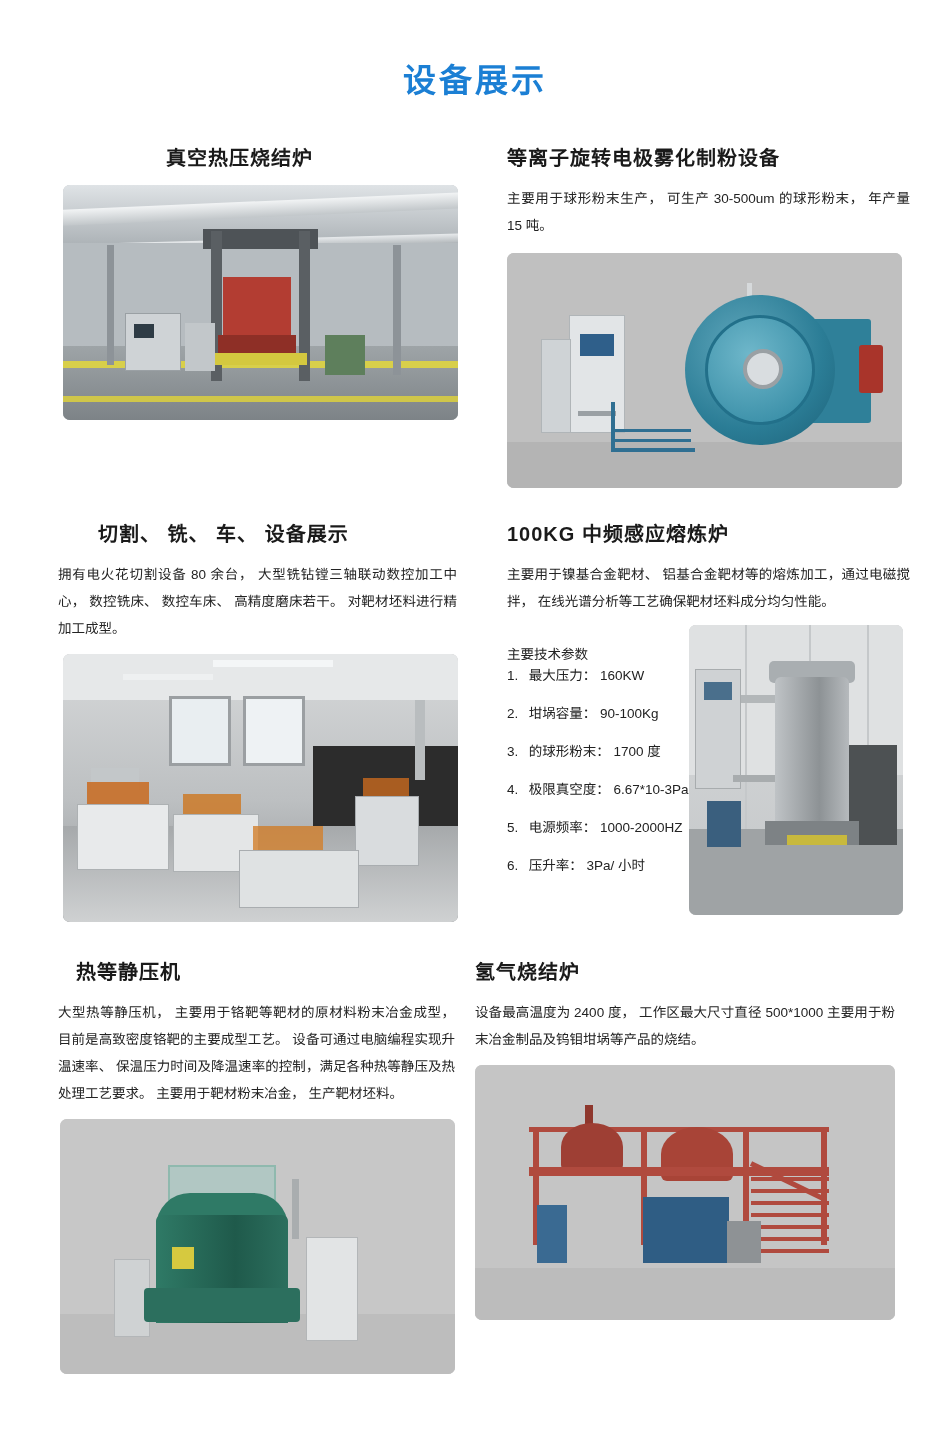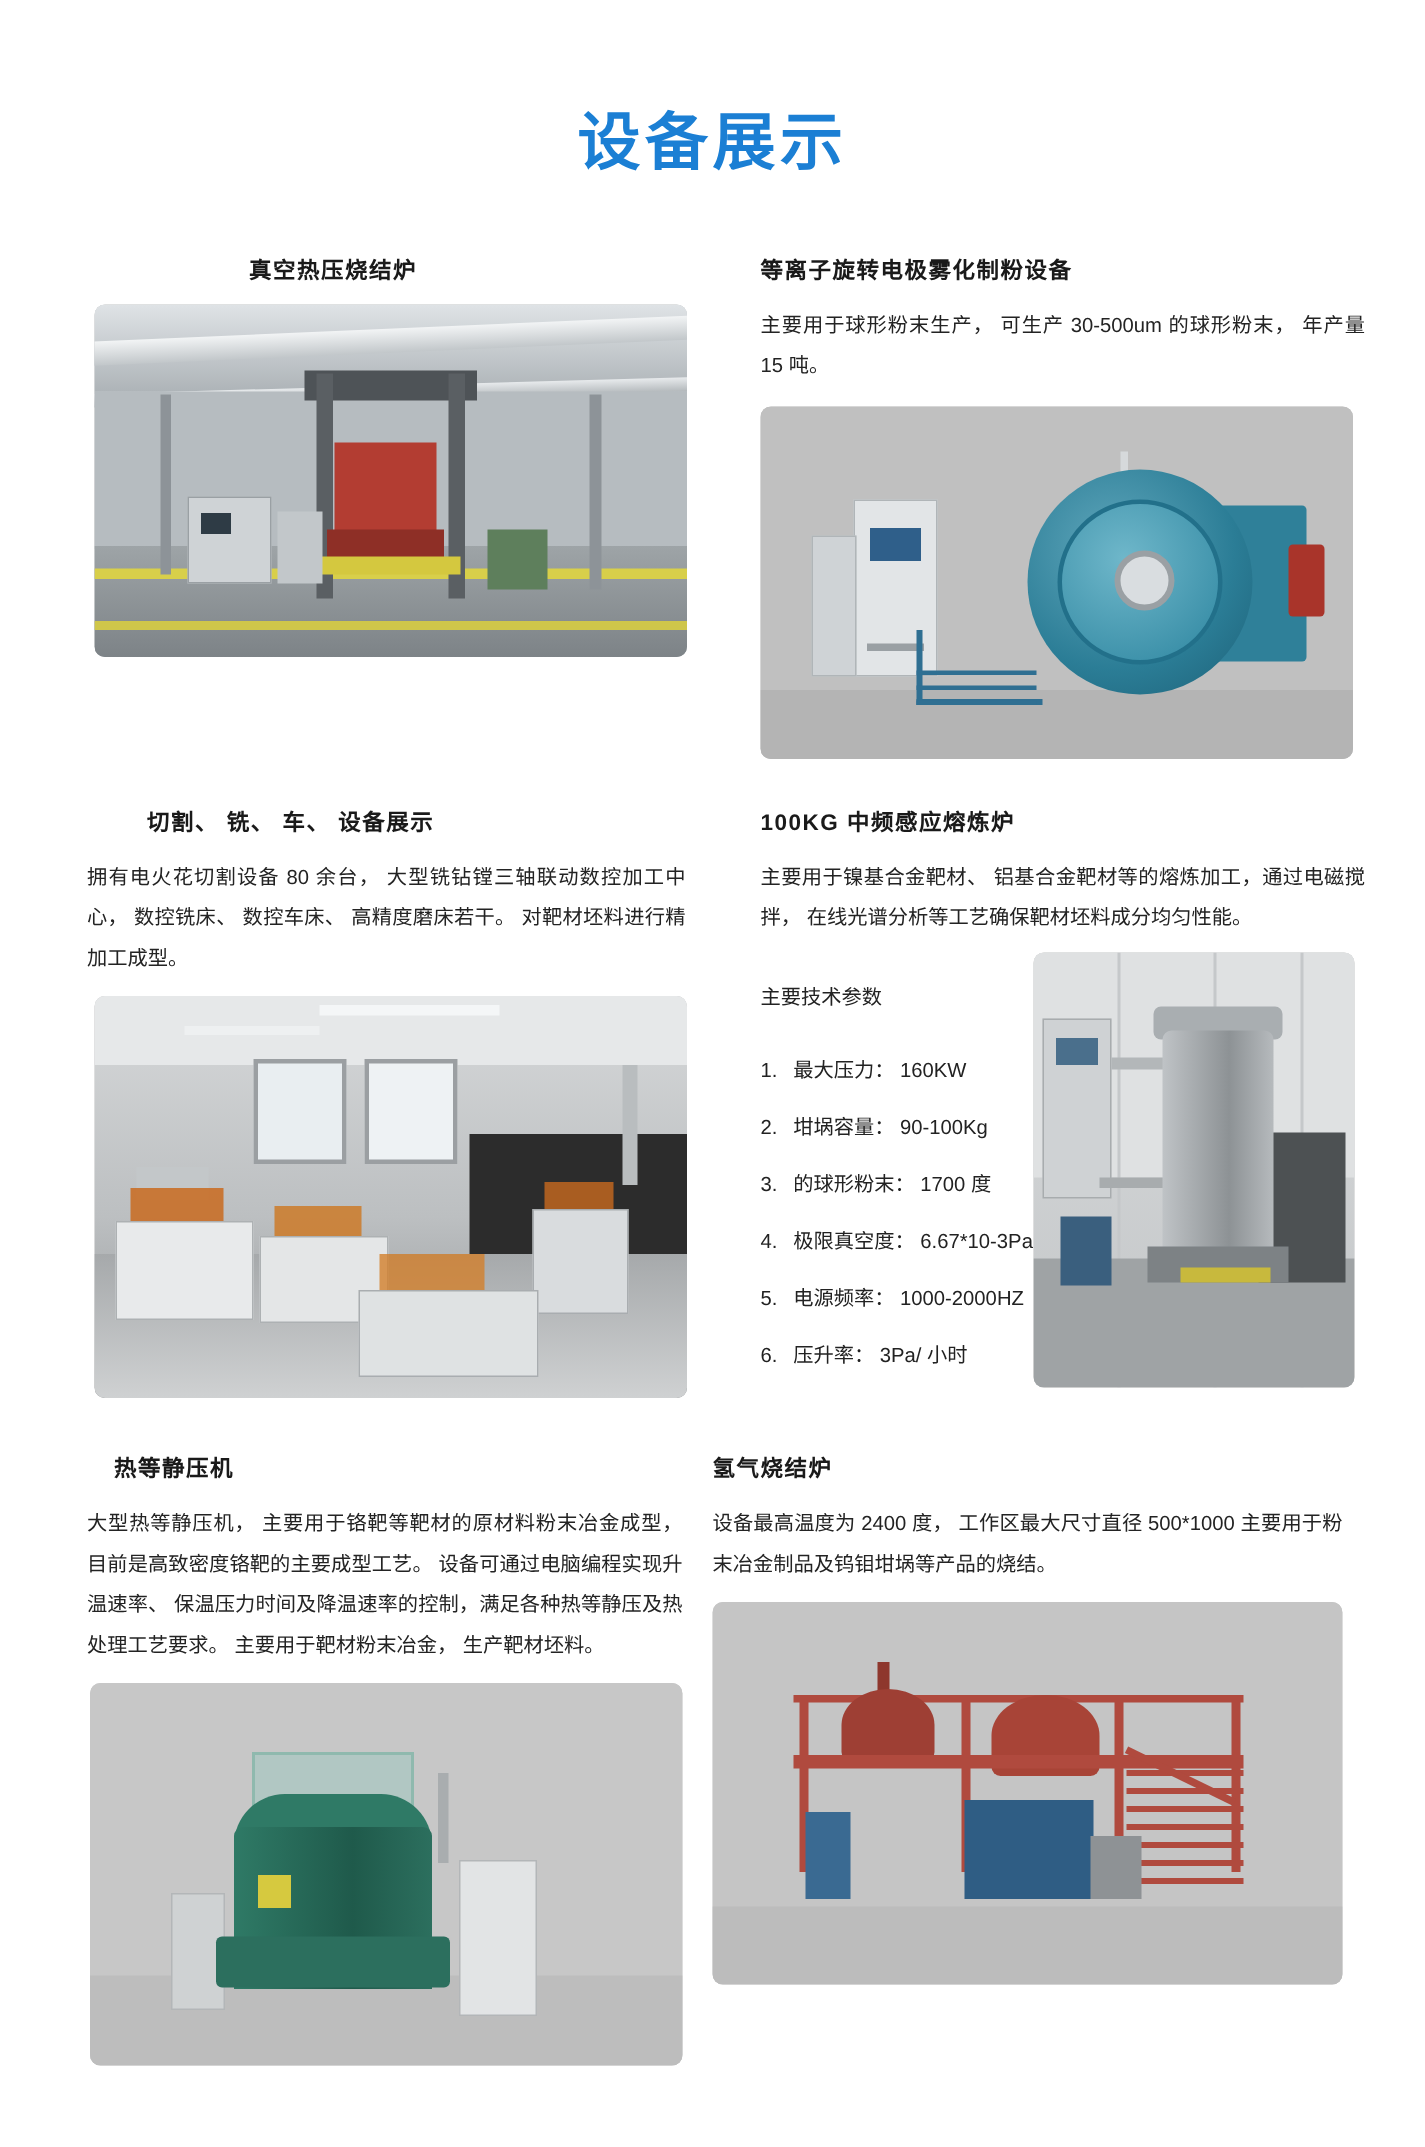--- a/index.html
+++ b/index.html
@@ -18,40 +18,40 @@
   }
   .page {
     width: 950px;
     height: 1431px;
     position: relative;
     padding: 0;
   }
   .page-title {
     text-align: center;
     color: #1b7fd4;
-    font-size: 42px;
+    font-size: 33px;
     font-weight: bold;
     letter-spacing: 3px;
     padding-top: 32px;
     padding-bottom: 18px;
     font-family: Liberation Mono, monospace;
   }
   .row {
     display: flex;
     width: 950px;
   }
   .col {
     width: 475px;
     padding: 0 22px;
   }
   .col-left { padding-left: 58px; padding-right: 18px; }
   .col-right { padding-left: 10px; padding-right: 40px; }
 
   h3.sec-title {
-    font-size: 15px;
+    font-size: 20px;
     font-weight: bold;
     color: #1a1a1a;
     margin: 0 0 14px 0;
     letter-spacing: 1px;
   }
   h3.sec-title.indent { padding-left: 108px; }
   h3.sec-title.indent2 { padding-left: 22px; }
 
   p.body-text {
     font-size: 13.5px;
@@ -180,21 +180,21 @@
   .ph6 .v2 { position:absolute; top:62px; left:186px; width:72px; height:54px; border-radius:50% 50% 6px 6px; background:#a84437; }
   .ph6 .stack { position:absolute; top:40px; left:110px; width:8px; height:24px; background:#8e372d; }
   .ph6 .blue { position:absolute; top:132px; left:168px; width:86px; height:66px; background:#2f5d84; }
   .ph6 .blue2 { position:absolute; top:140px; left:62px; width:30px; height:58px; background:#3a6a92; }
   .ph6 .stairs { position:absolute; top:112px; left:276px; width:78px; height:80px;
      background: repeating-linear-gradient(to bottom, #b04a3e 0 4px, transparent 4px 12px); }
   .ph6 .stairrail { position:absolute; top:96px; left:276px; width:80px; height:5px; background:#b04a3e; transform: rotate(26deg); transform-origin: left center; }
   .ph6 .gray { position:absolute; top:156px; left:252px; width:34px; height:42px; background:#8e9295; }
 
   .tech-block { padding-left: 22px; padding-top: 28px; }
-  .tech-title { font-size: 13.5px; margin: 0 0 32px 0; }
+  .tech-title { font-size: 13.5px; margin: 0 0 4px 0; }
   .tech-list { margin: 0; padding: 0; list-style: none; }
   .tech-list li { font-size: 13.5px; line-height: 1.4; margin-bottom: 19px; }
   .tech-list li .num { display: inline-block; width: 18px; }
 
   .split-row { display: flex; width: 782px; }
   .split-left { width: 475px; padding-left: 58px; padding-right: 10px; }
   .split-right { width: 475px; padding-left: 10px; padding-right: 30px; display:flex; }
   .txtcol { flex: 1 1 auto; padding-right: 8px; }
 </style>
 </head>

